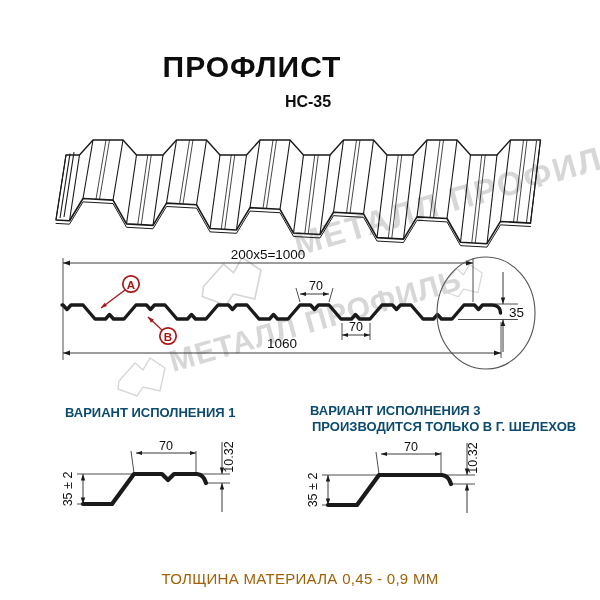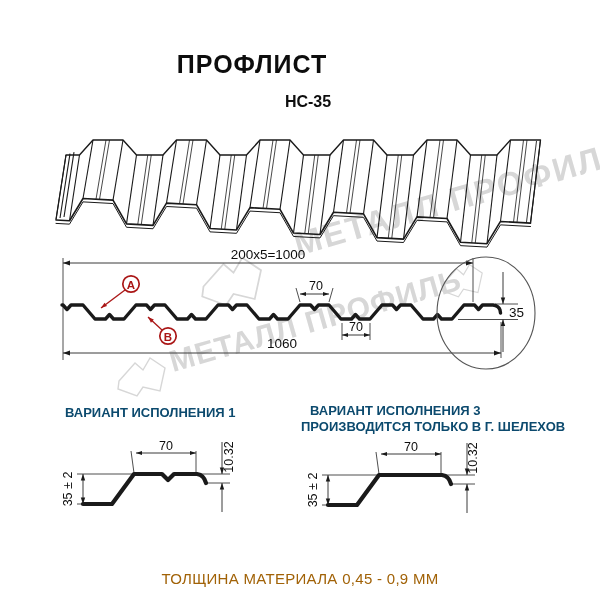--- a/index.html
+++ b/index.html
@@ -1,25 +1,25 @@
 <!DOCTYPE html>
 <html><head>
 <meta charset="utf-8">
 <style>
   html,body{margin:0;padding:0;background:#fff;}
   #stage{position:relative;width:600px;height:600px;background:#ffffff;overflow:hidden;
          font-family:"Liberation Sans",sans-serif;color:#111;}
   .abs{position:absolute;}
-  #title{top:50px;left:0;width:504px;text-align:center;font-size:25px;font-weight:800;
+  #title{top:50px;left:0;width:504px;text-align:center;font-size:30px;font-weight:800;
          letter-spacing:1px;color:#0d0d0d;}
   #model{top:93px;left:8px;width:600px;text-align:center;font-size:16px;font-weight:700;color:#0d0d0d;}
   .varhead{font-size:13px;font-weight:700;color:#0c4a6e;white-space:nowrap;}
   #v1head{left:65px;top:405px;}
   #v2head1{left:310px;top:403px;}
-  #v2head2{left:301px;top:419px;}
+  #v2head2{left:312px;top:419px;}
   #footer{top:546px;left:0;width:600px;text-align:center;font-size:15px;font-weight:400;
           letter-spacing:.3px;color:#a16207;margin-top:24px;}
   svg{position:absolute;left:0;top:0;}
   text{font-family:"Liberation Sans",sans-serif;}
 </style>
 </head>
 <body>
 
 <div id="stage">
 

